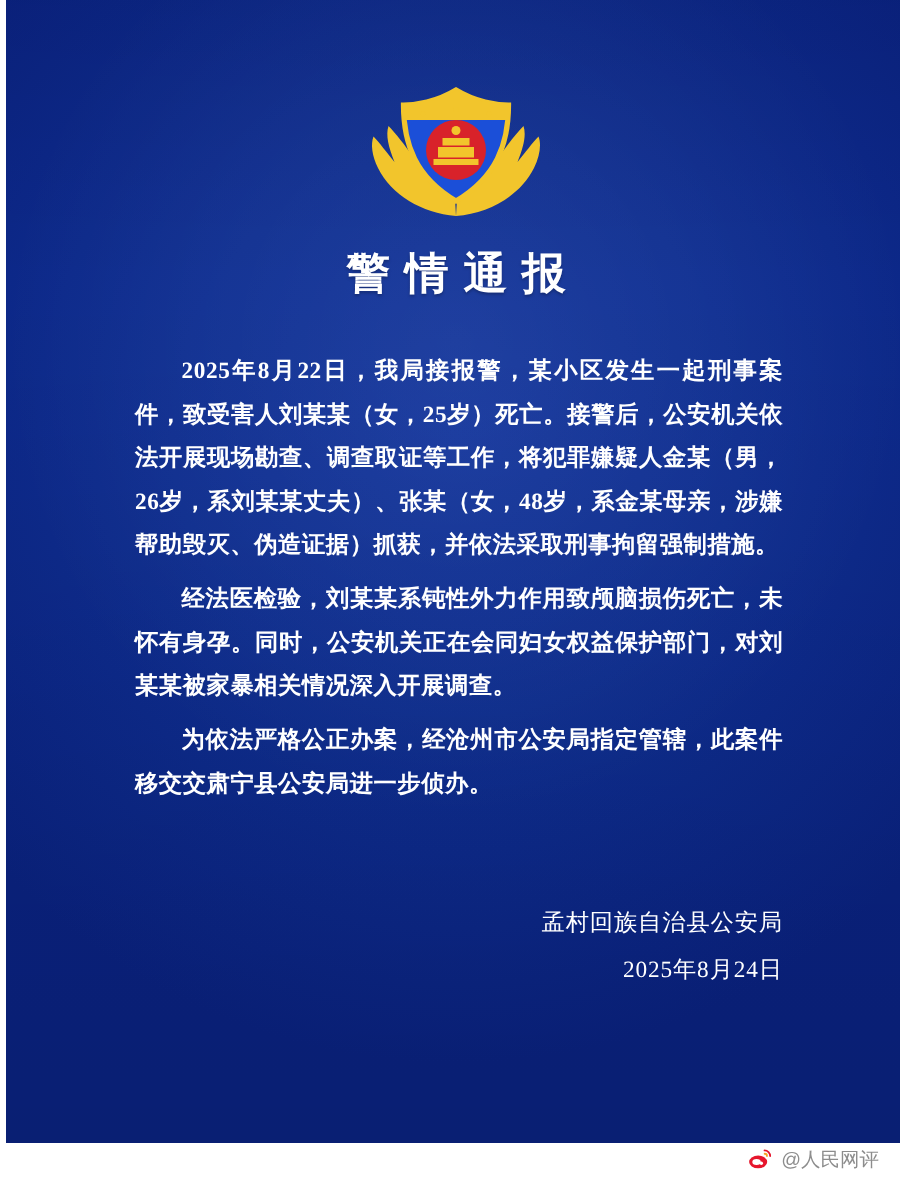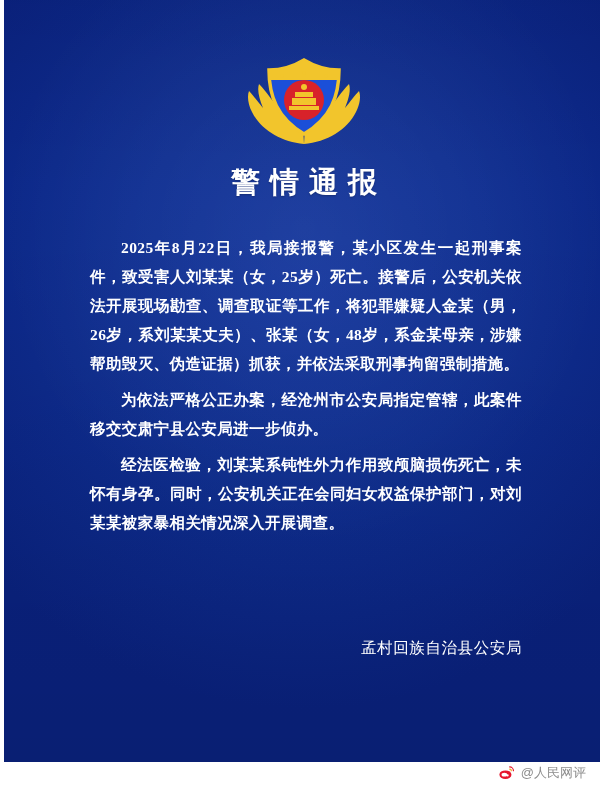--- a/index.html
+++ b/index.html
@@ -101,21 +101,20 @@
     width: 260px;
     text-align: right;
     z-index: 3;
     color: #ffffff;
   }
   .signature div {
     font-size: 15.5px;
     line-height: 31px;
     letter-spacing: 0.6px;
     font-family: "Liberation Serif", "DejaVu Serif", serif;
-    margin-top: 32px;
   }
 
   
   .footer {
     position: absolute;
     left: 0;
     top: 762px;
     width: 600px;
     height: 21px;
     background: #ffffff;
@@ -173,26 +172,27 @@
           <circle cx="65" cy="23" r="1.8"></circle>
           <circle cx="87" cy="26" r="1.6"></circle>
         </g>
       </svg>
     </div>
 
     <div class="title">警情通报</div>
 
     <div class="body-text">
       <p>2025年8月22日，我局接报警，某小区发生一起刑事案件，致受害人刘某某（女，25岁）死亡。接警后，公安机关依法开展现场勘查、调查取证等工作，将犯罪嫌疑人金某（男，26岁，系刘某某丈夫）、张某（女，48岁，系金某母亲，涉嫌帮助毁灭、伪造证据）抓获，并依法采取刑事拘留强制措施。</p>
+      <p>经法医检验，刘某某系钝性外力作用致颅脑损伤死亡，未怀有身孕。同时，公安机关正在会同妇女权益保护部门，对刘某某被家暴相关情况深入开展调查。</p>
       <p>为依法严格公正办案，经沧州市公安局指定管辖，此案件移交交肃宁县公安局进一步侦办。</p>
-      <p>经法医检验，刘某某系钝性外力作用致颅脑损伤死亡，未怀有身孕。同时，公安机关正在会同妇女权益保护部门，对刘某某被家暴相关情况深入开展调查。</p>
     </div>
 
     <div class="signature">
       <div>孟村回族自治县公安局</div>
+      <div>2025年8月24日</div>
     </div>
 
   </div>
 
   <div class="footer">
     <div class="wm">
       <span class="wm-icon">
         <svg viewBox="0 0 24 24" xmlns="http://www.w3.org/2000/svg">
           <ellipse cx="10.5" cy="15" rx="8.5" ry="6" fill="#e6162d"></ellipse>
           <ellipse cx="9" cy="15" rx="4" ry="2.8" fill="#ffffff"></ellipse>

